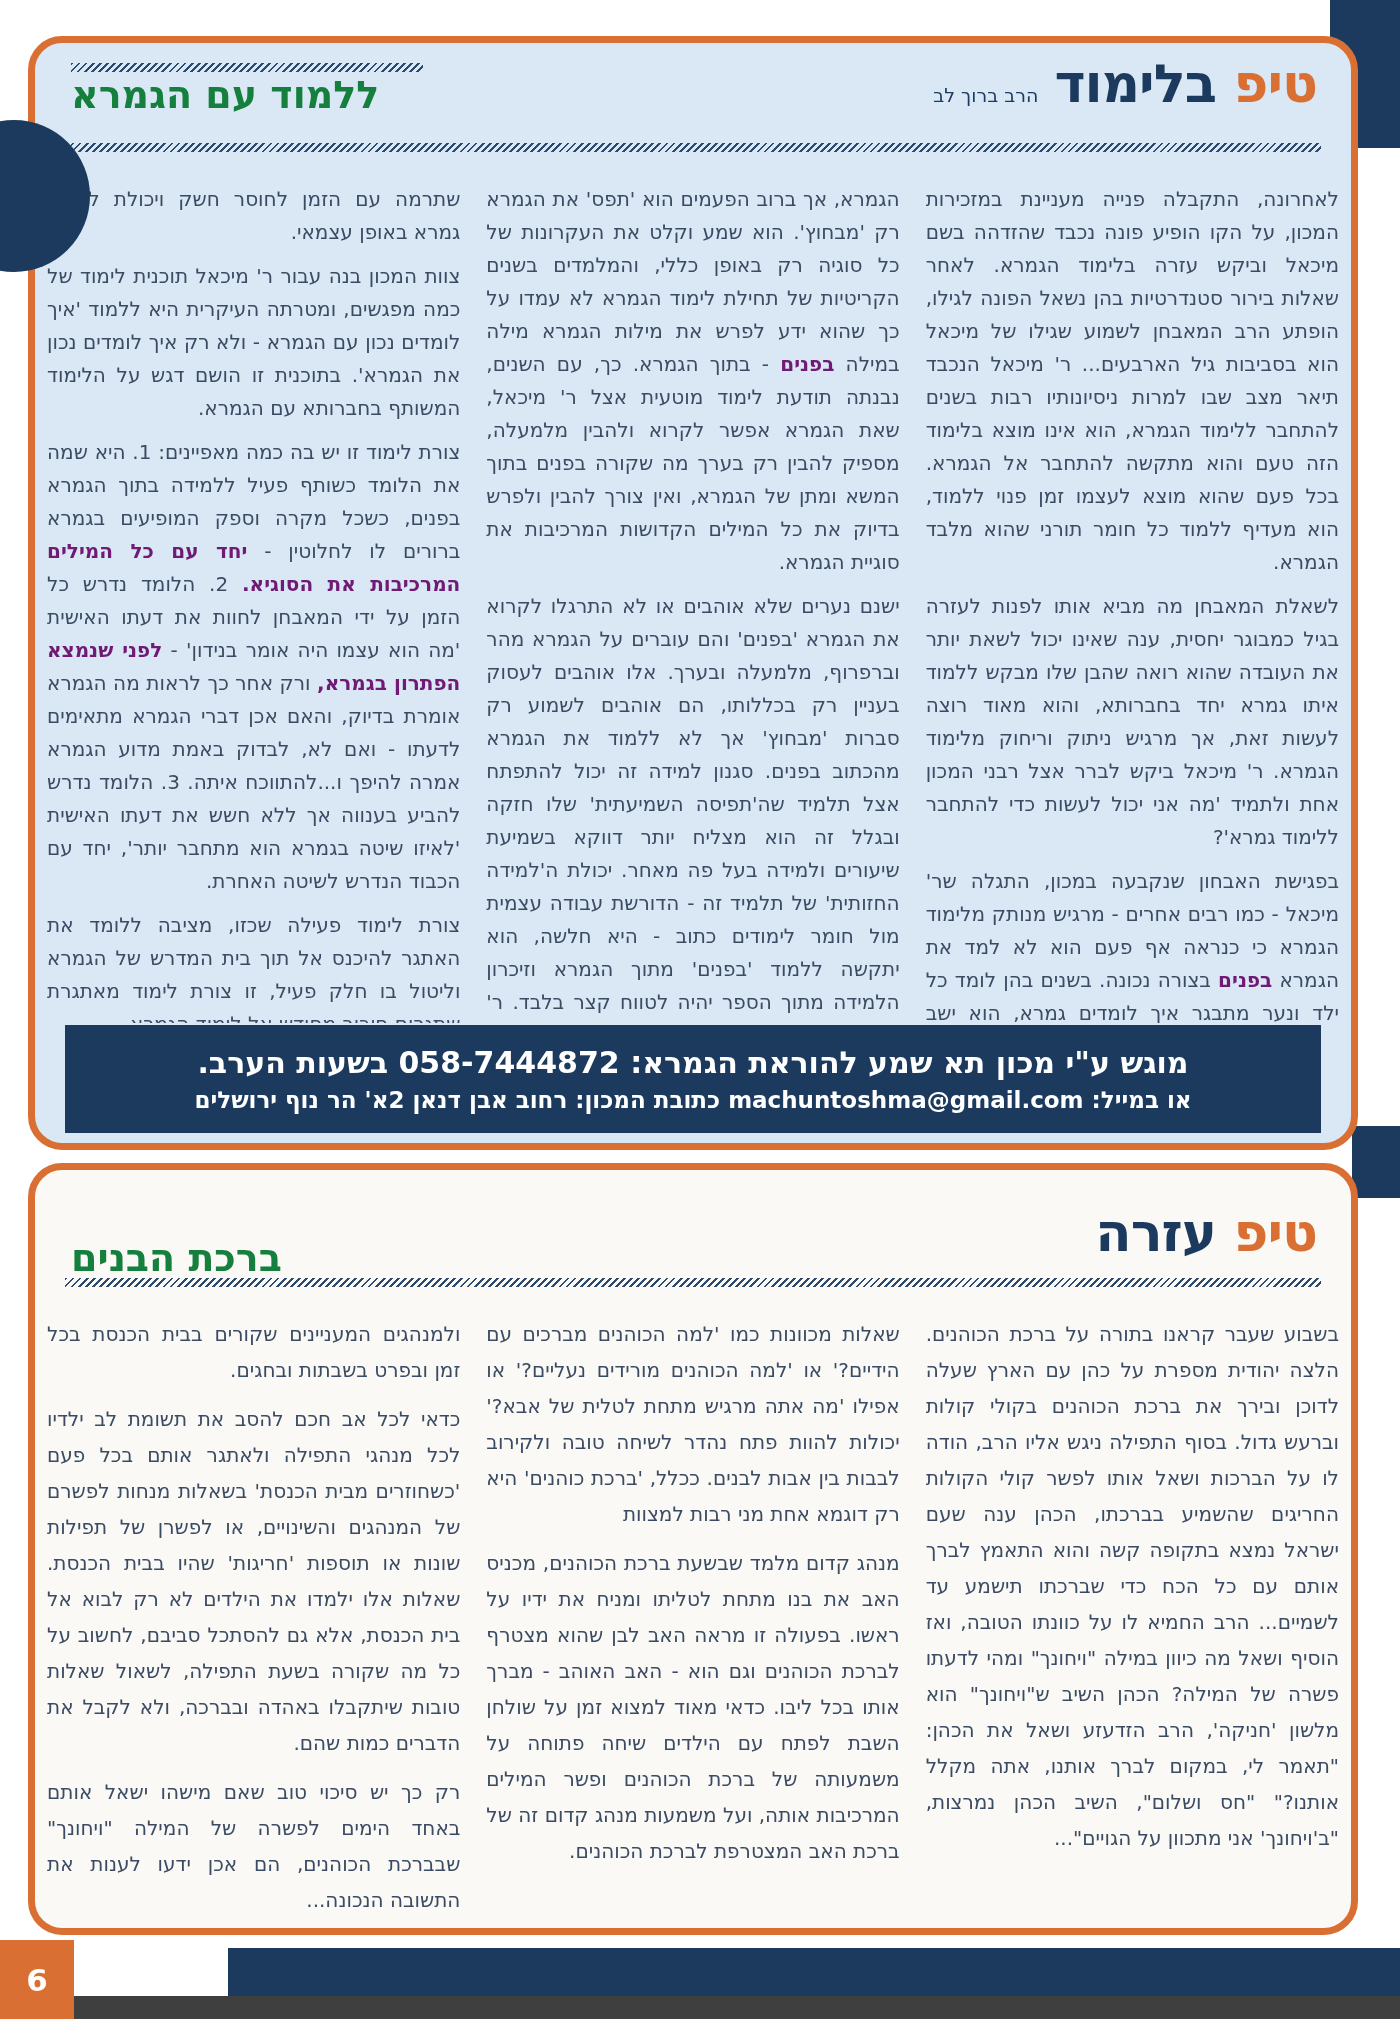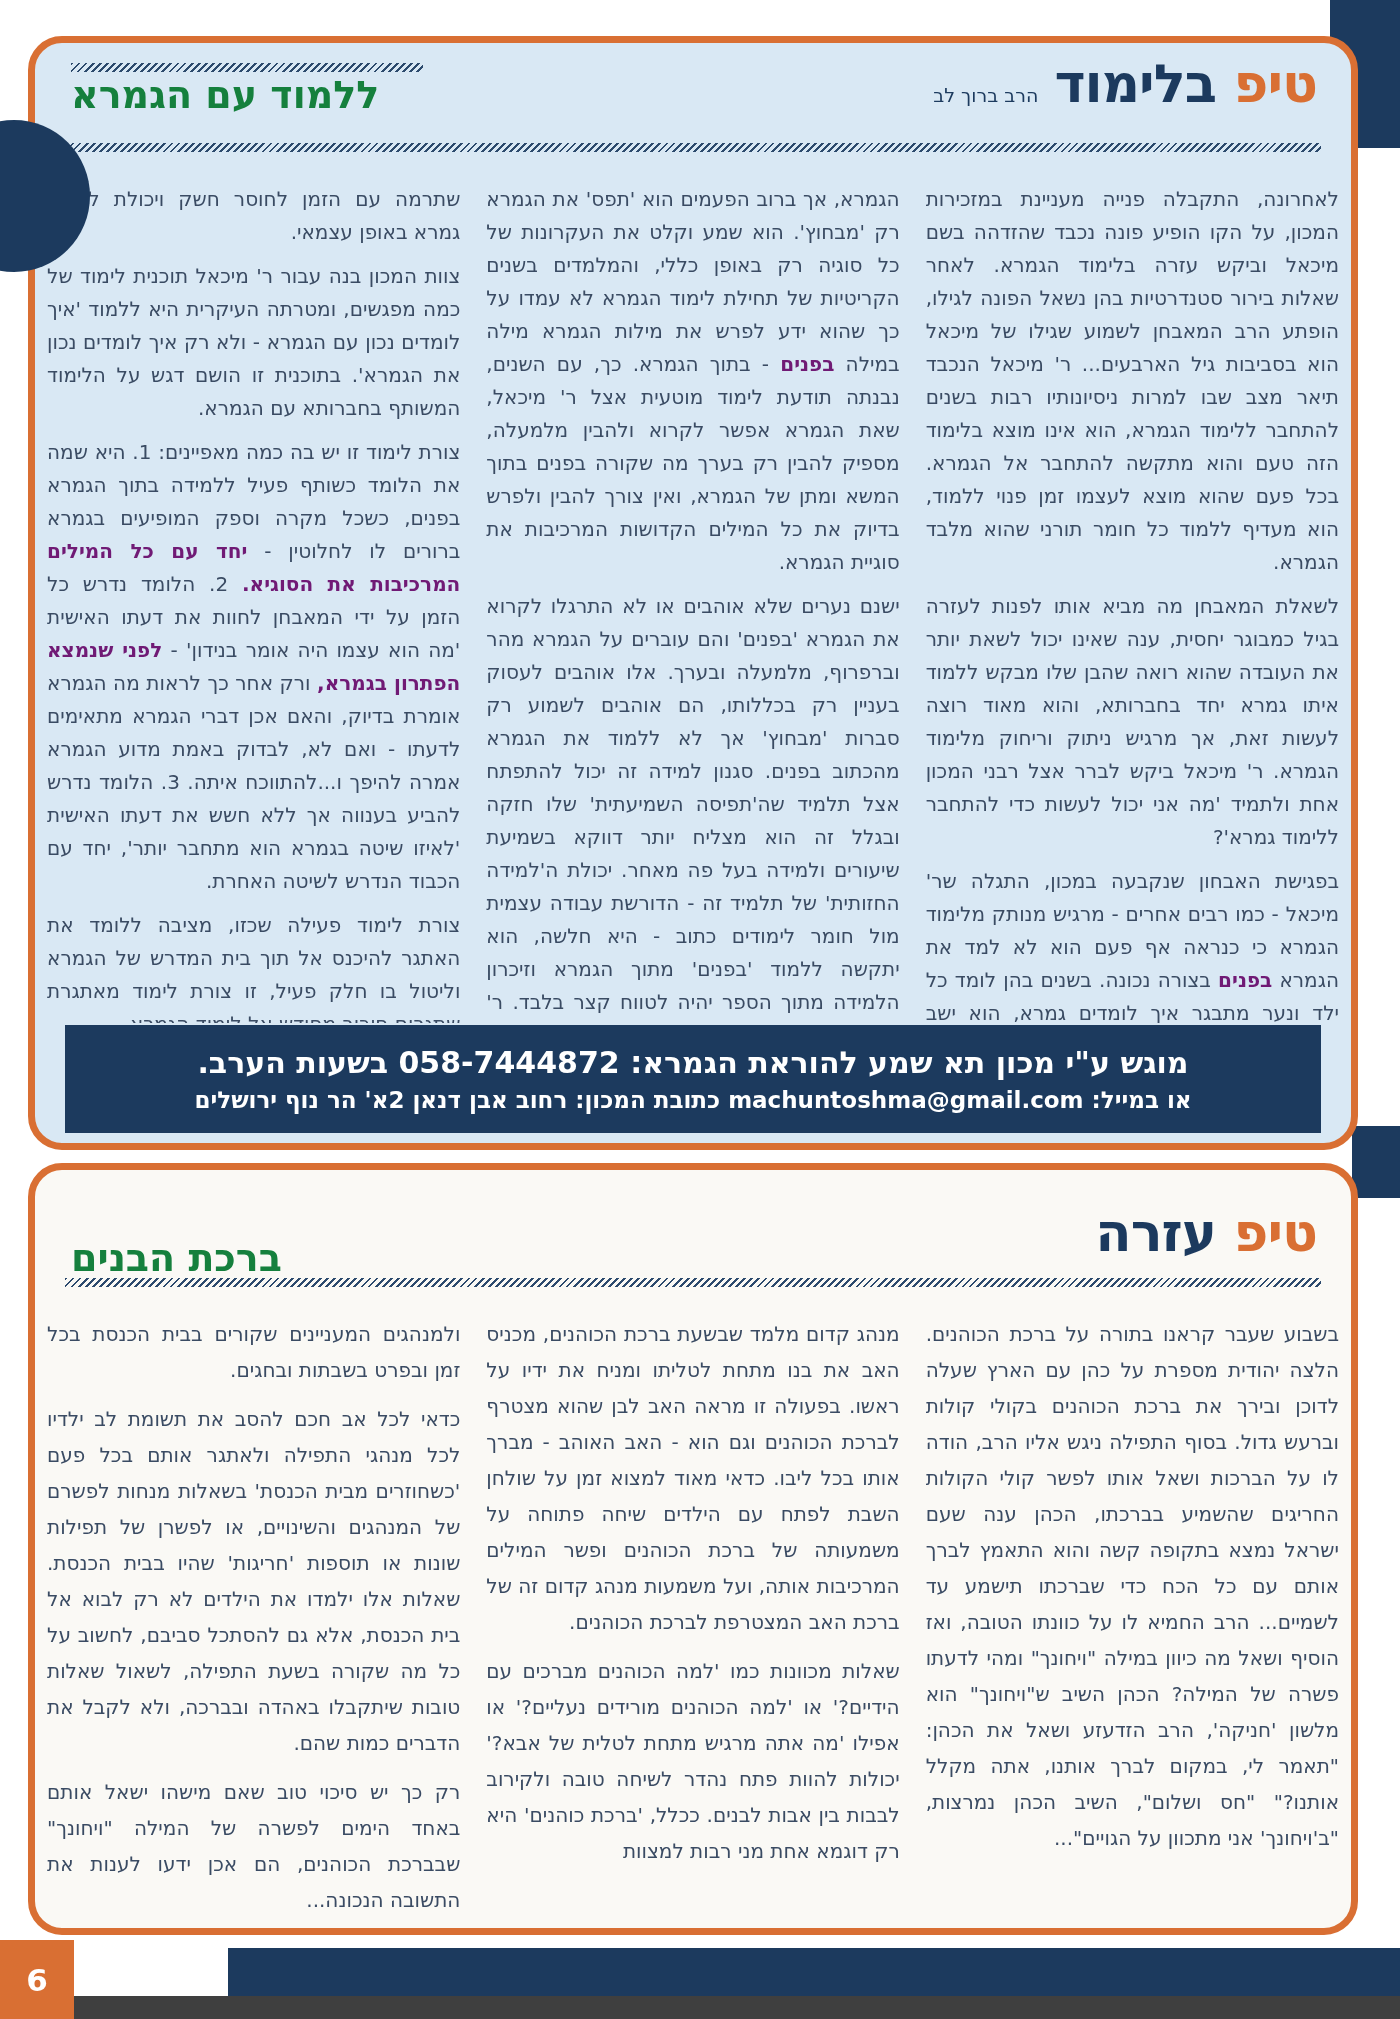--- a/index.html
+++ b/index.html
@@ -135,22 +135,22 @@
     </div>
   </div>
   <div class="heading">ברכת הבנים</div>
   <div class="hatch hatch-full-bottom"></div>
 
   <div class="cols cols-bottom">
     <div class="col">
         <p><span>בשבוע שעבר קראנו בתורה על ברכת הכוהנים. הלצה יהודית מספרת על כהן עם הארץ שעלה לדוכן ובירך את ברכת הכוהנים בקולי קולות וברעש גדול. בסוף התפילה ניגש אליו הרב, הודה לו על הברכות ושאל אותו לפשר קולי הקולות החריגים שהשמיע בברכתו, הכהן ענה שעם ישראל נמצא בתקופה קשה והוא התאמץ לברך אותם עם כל הכח כדי שברכתו תישמע עד לשמיים... הרב החמיא לו על כוונתו הטובה, ואז הוסיף ושאל מה כיוון במילה "ויחונך" ומהי לדעתו פשרה של המילה? הכהן השיב ש"ויחונך" הוא מלשון 'חניקה', הרב הזדעזע ושאל את הכהן: "תאמר לי, במקום לברך אותנו, אתה מקלל אותנו?" "חס ושלום", השיב הכהן נמרצות, "ב'ויחונך' אני מתכוון על הגויים"...</span></p>
       </div>
     <div class="col">
+        <p><span>שאלות מכוונות כמו 'למה הכוהנים מברכים עם הידיים?' או 'למה הכוהנים מורידים נעליים?' או אפילו 'מה אתה מרגיש מתחת לטלית של אבא?' יכולות להוות פתח נהדר לשיחה טובה ולקירוב לבבות בין אבות לבנים. ככלל, 'ברכת כוהנים' היא רק דוגמא אחת מני רבות למצוות</span></p>
         <p><span>מנהג קדום מלמד שבשעת ברכת הכוהנים, מכניס האב את בנו מתחת לטליתו ומניח את ידיו על ראשו. בפעולה זו מראה האב לבן שהוא מצטרף לברכת הכוהנים וגם הוא - האב האוהב - מברך אותו בכל ליבו. כדאי מאוד למצוא זמן על שולחן השבת לפתח עם הילדים שיחה פתוחה על משמעותה של ברכת הכוהנים ופשר המילים המרכיבות אותה, ועל משמעות מנהג קדום זה של ברכת האב המצטרפת לברכת הכוהנים.</span></p>
-        <p><span>שאלות מכוונות כמו 'למה הכוהנים מברכים עם הידיים?' או 'למה הכוהנים מורידים נעליים?' או אפילו 'מה אתה מרגיש מתחת לטלית של אבא?' יכולות להוות פתח נהדר לשיחה טובה ולקירוב לבבות בין אבות לבנים. ככלל, 'ברכת כוהנים' היא רק דוגמא אחת מני רבות למצוות</span></p>
       </div>
     <div class="col">
         <p><span>ולמנהגים המעניינים שקורים בבית הכנסת בכל זמן ובפרט בשבתות ובחגים.</span></p>
         <p><span>כדאי לכל אב חכם להסב את תשומת לב ילדיו לכל מנהגי התפילה ולאתגר אותם בכל פעם 'כשחוזרים מבית הכנסת' בשאלות מנחות לפשרם של המנהגים והשינויים, או לפשרן של תפילות שונות או תוספות 'חריגות' שהיו בבית הכנסת. שאלות אלו ילמדו את הילדים לא רק לבוא אל בית הכנסת, אלא גם להסתכל סביבם, לחשוב על כל מה שקורה בשעת התפילה, לשאול שאלות טובות שיתקבלו באהדה ובברכה, ולא לקבל את הדברים כמות שהם.</span></p>
         <p><span>רק כך יש סיכוי טוב שאם מישהו ישאל אותם באחד הימים לפשרה של המילה "ויחונך" שבברכת הכוהנים, הם אכן ידעו לענות את התשובה הנכונה...</span></p>
       </div>
   </div>
 </section>
 
 <div class="footer-gray"></div>

